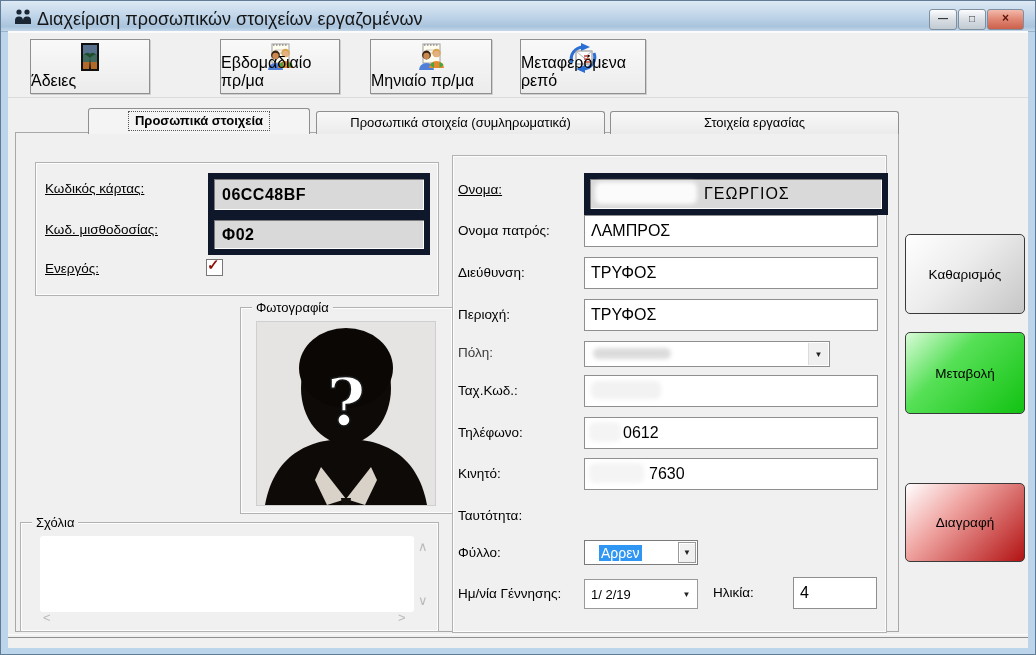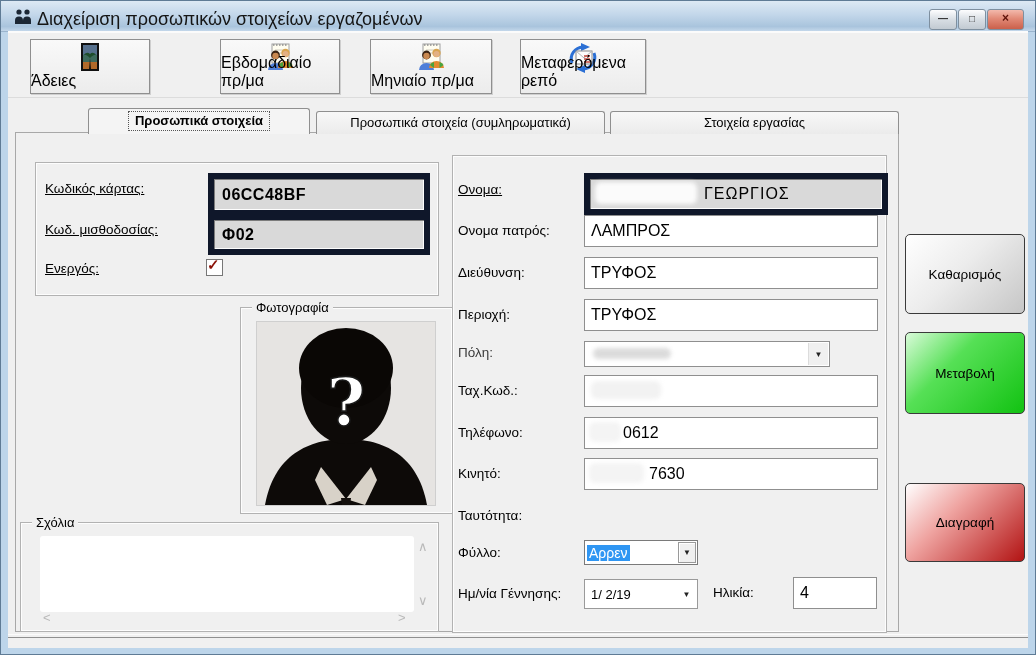--- a/index.html
+++ b/index.html
@@ -260,21 +260,21 @@
   <div class="abs flabel rlabel" style="left:458px;top:466px;width:120px;">Κινητό:</div>
   <div class="abs field" style="left:584px;top:458px;width:292px;height:30px;">
     <div class="smudge" style="left:4px;top:4px;width:55px;height:20px;background:#f4f4f4;"></div>
     <div class="fval" style="padding-left:64px;font-size:16px;">7630</div>
   </div>
 
   <div class="abs flabel rlabel" style="left:458px;top:508px;width:120px;">Ταυτότητα:</div>
 
   <div class="abs flabel rlabel" style="left:458px;top:545px;width:120px;">Φύλλο:</div>
   <div class="abs combo" style="left:584px;top:540px;width:112px;height:23px;border-color:#7a7a7a;">
-    <div class="fval" style="padding-left:2px;font-size:14px;">
+    <div class="fval" style="padding-left:14px;font-size:14px;">
       <span class="sel-hl">Αρρεν</span>
     </div>
     <div class="combo-arrow raised" style="width:16px;">▼</div>
   </div>
 
   <div class="abs flabel rlabel" style="left:458px;top:586px;width:120px;">Ημ/νία Γέννησης:</div>
   <div class="abs combo" style="left:584px;top:579px;width:112px;height:28px;border-color:#9a9a9a;">
     <div class="fval" style="padding-left:6px;font-size:13px;">1/ 2/19</div>
     <div class="combo-arrow" style="background:transparent;border-left:none;">▼</div>
   </div>

